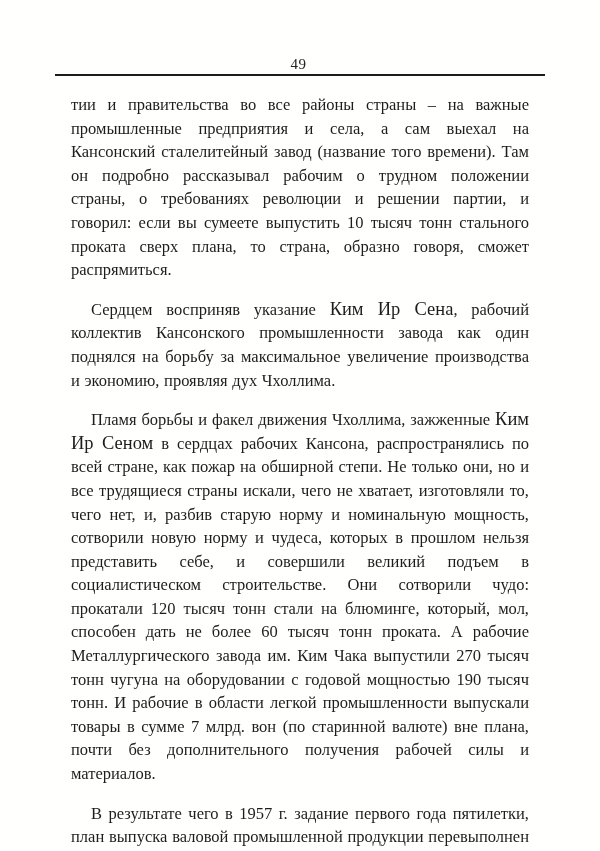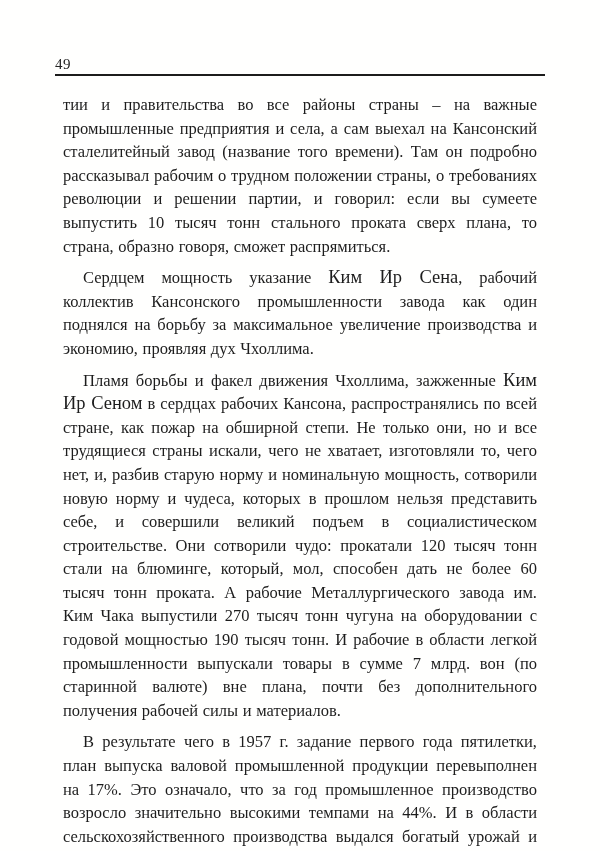--- a/index.html
+++ b/index.html
@@ -19,61 +19,61 @@
     background: #fffffe;
     overflow: hidden;
   }
   .content {
     position: absolute;
     left: 55px;
     top: 56px;
     width: 490px;
   }
   .page-number {
-    text-align: left;
+    text-align: center;
     font-size: 15px;
     line-height: 16px;
     color: #232323;
     padding-right: 3px;
     letter-spacing: 0.5px;
   }
   .header-rule {
     height: 2px;
     background: #1c1c1c;
     margin-top: 2px;
   }
   .body-text {
     margin-top: 17px;
     color: #1d1d1d;
     font-size: 16.5px;
     line-height: 23.6px;
     text-align: justify;
     word-spacing: 0.5px;
   }
   .body-text p {
-    margin: 8px;
+    margin: 16px;
     padding: 0;
   }
   .body-text p.indent {
     text-indent: 20px;
   }
   .leader {
     font-size: 1.12em;
   }
 </style>
 </head>
 <body>
 
 <div class="page" style="background: rgb(255, 255, 254);">
   <div class="content">
     <div class="header">
       <div class="page-number">49</div>
       <div class="header-rule" style="background: rgb(28, 28, 28);"></div>
     </div>
     <div class="body-text" id="paragraphs" style="color: rgb(29, 29, 29);">
         <p><span>тии и правительства во все районы страны – на важные промышленные предприятия и села, а сам выехал на Кансонский сталелитейный завод (название того времени). Там он подробно рассказывал рабочим о трудном положении страны, о требованиях революции и решении партии, и говорил: если вы сумеете выпустить 10 тысяч тонн стального проката сверх плана, то страна, образно говоря, сможет распрямиться.</span></p>
-        <p class="indent"><span>Сердцем мощность указание </span><span class="leader">Ким Ир Сена</span><span>, рабочий коллектив Кансонского промышленности завода как один поднялся на борьбу за максимальное увеличение производства и экономию, проявляя дух Чхоллима.</span></p>
+        <p class="indent"><span>Сердцем восприняв указание </span><span class="leader">Ким Ир Сена</span><span>, рабочий коллектив Кансонского промышленности завода как один поднялся на борьбу за максимальное увеличение производства и экономию, проявляя дух Чхоллима.</span></p>
         <p class="indent"><span>Пламя борьбы и факел движения Чхоллима, зажженные </span><span class="leader">Ким Ир Сеном</span><span> в сердцах рабочих Кансона, распространялись по всей стране, как пожар на обширной степи. Не только они, но и все трудящиеся страны искали, чего не хватает, изготовляли то, чего нет, и, разбив старую норму и номинальную мощность, сотворили новую норму и чудеса, которых в прошлом нельзя представить себе, и совершили великий подъем в социалистическом строительстве. Они сотворили чудо: прокатали 120 тысяч тонн стали на блюминге, который, мол, способен дать не более 60 тысяч тонн проката. А рабочие Металлургического завода им. Ким Чака выпустили 270 тысяч тонн чугуна на оборудовании с годовой мощностью 190 тысяч тонн. И рабочие в области легкой промышленности выпускали товары в сумме 7 млрд. вон (по старинной валюте) вне плана, почти без дополнительного получения рабочей силы и материалов.</span></p>
         <p class="indent"><span>В результате чего в 1957 г. задание первого года пятилетки, план выпуска валовой промышленной продукции перевыполнен на 17%. Это означало, что за год промышленное производство возросло значительно высокими темпами на 44%. И в области сельскохозяйственного производства выдался богатый урожай и план сбора зерновых значительно перевыполнен.</span></p>
         <p class="indent"><span>В пламени борьбы, зажженном </span><span class="leader">Ким Ир Сеном</span><span>, социалистическое строительство быстрыми темпами продвигалось вперед и началось великое дви-</span></p>
       </div>
   </div>
 </div>
 
 </body></html>

